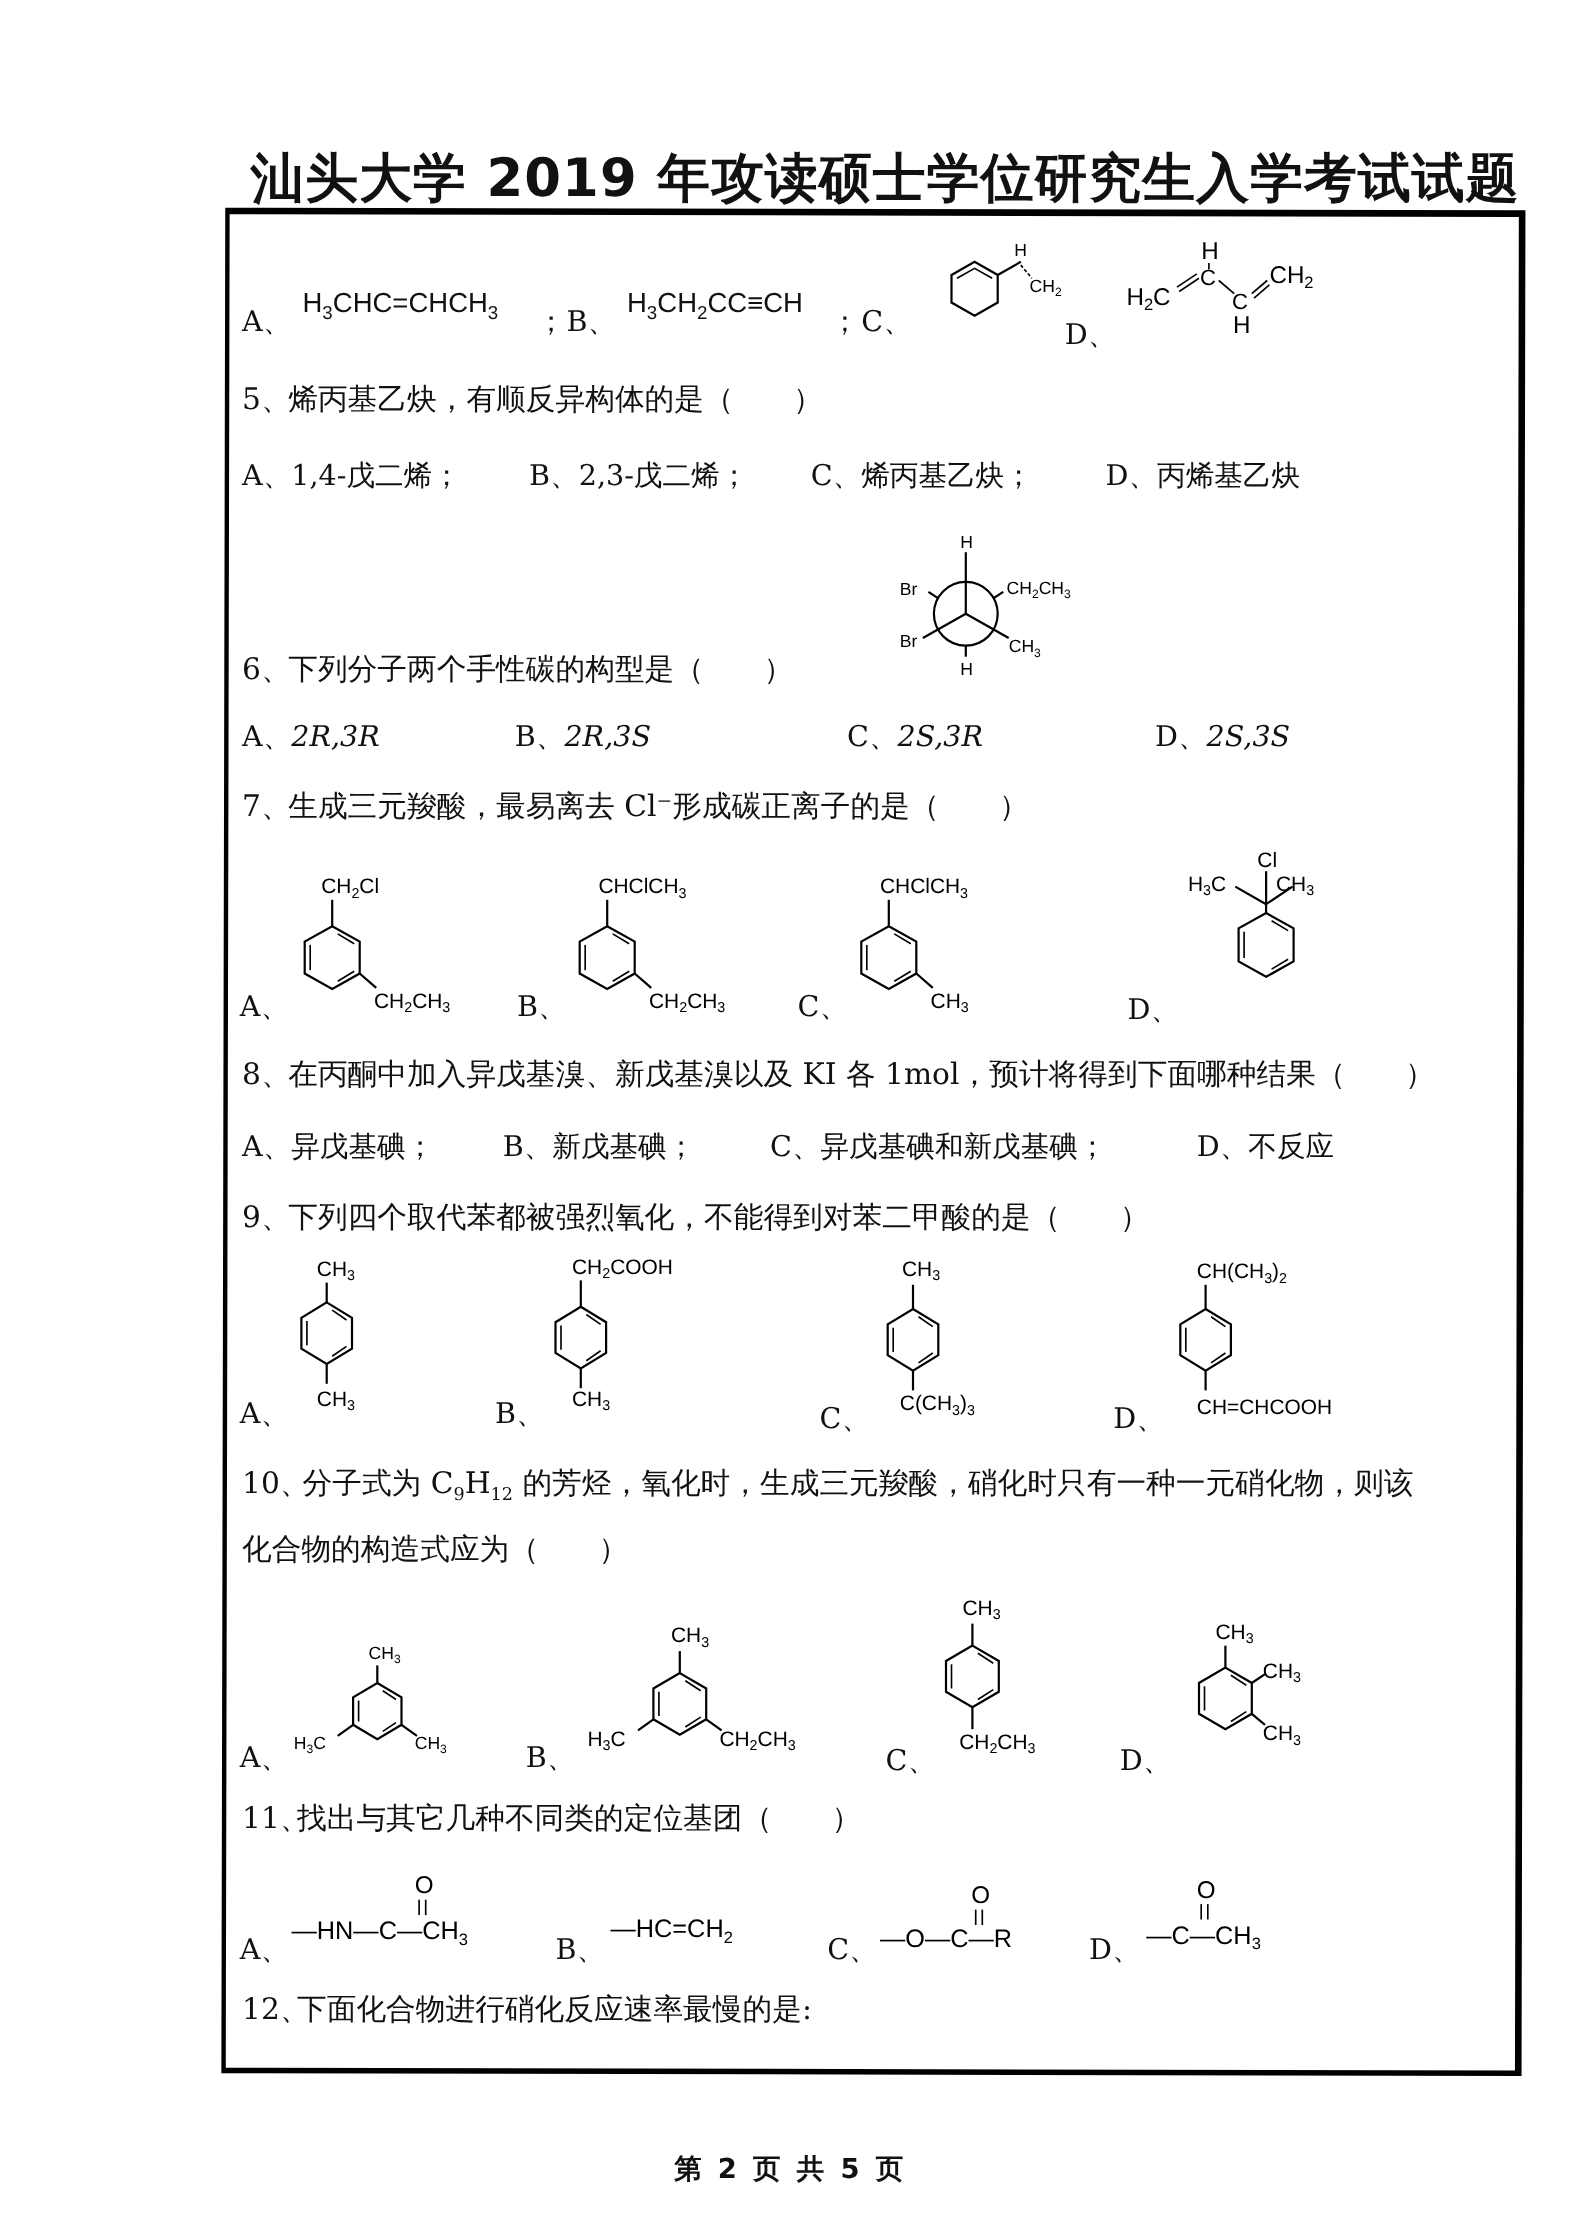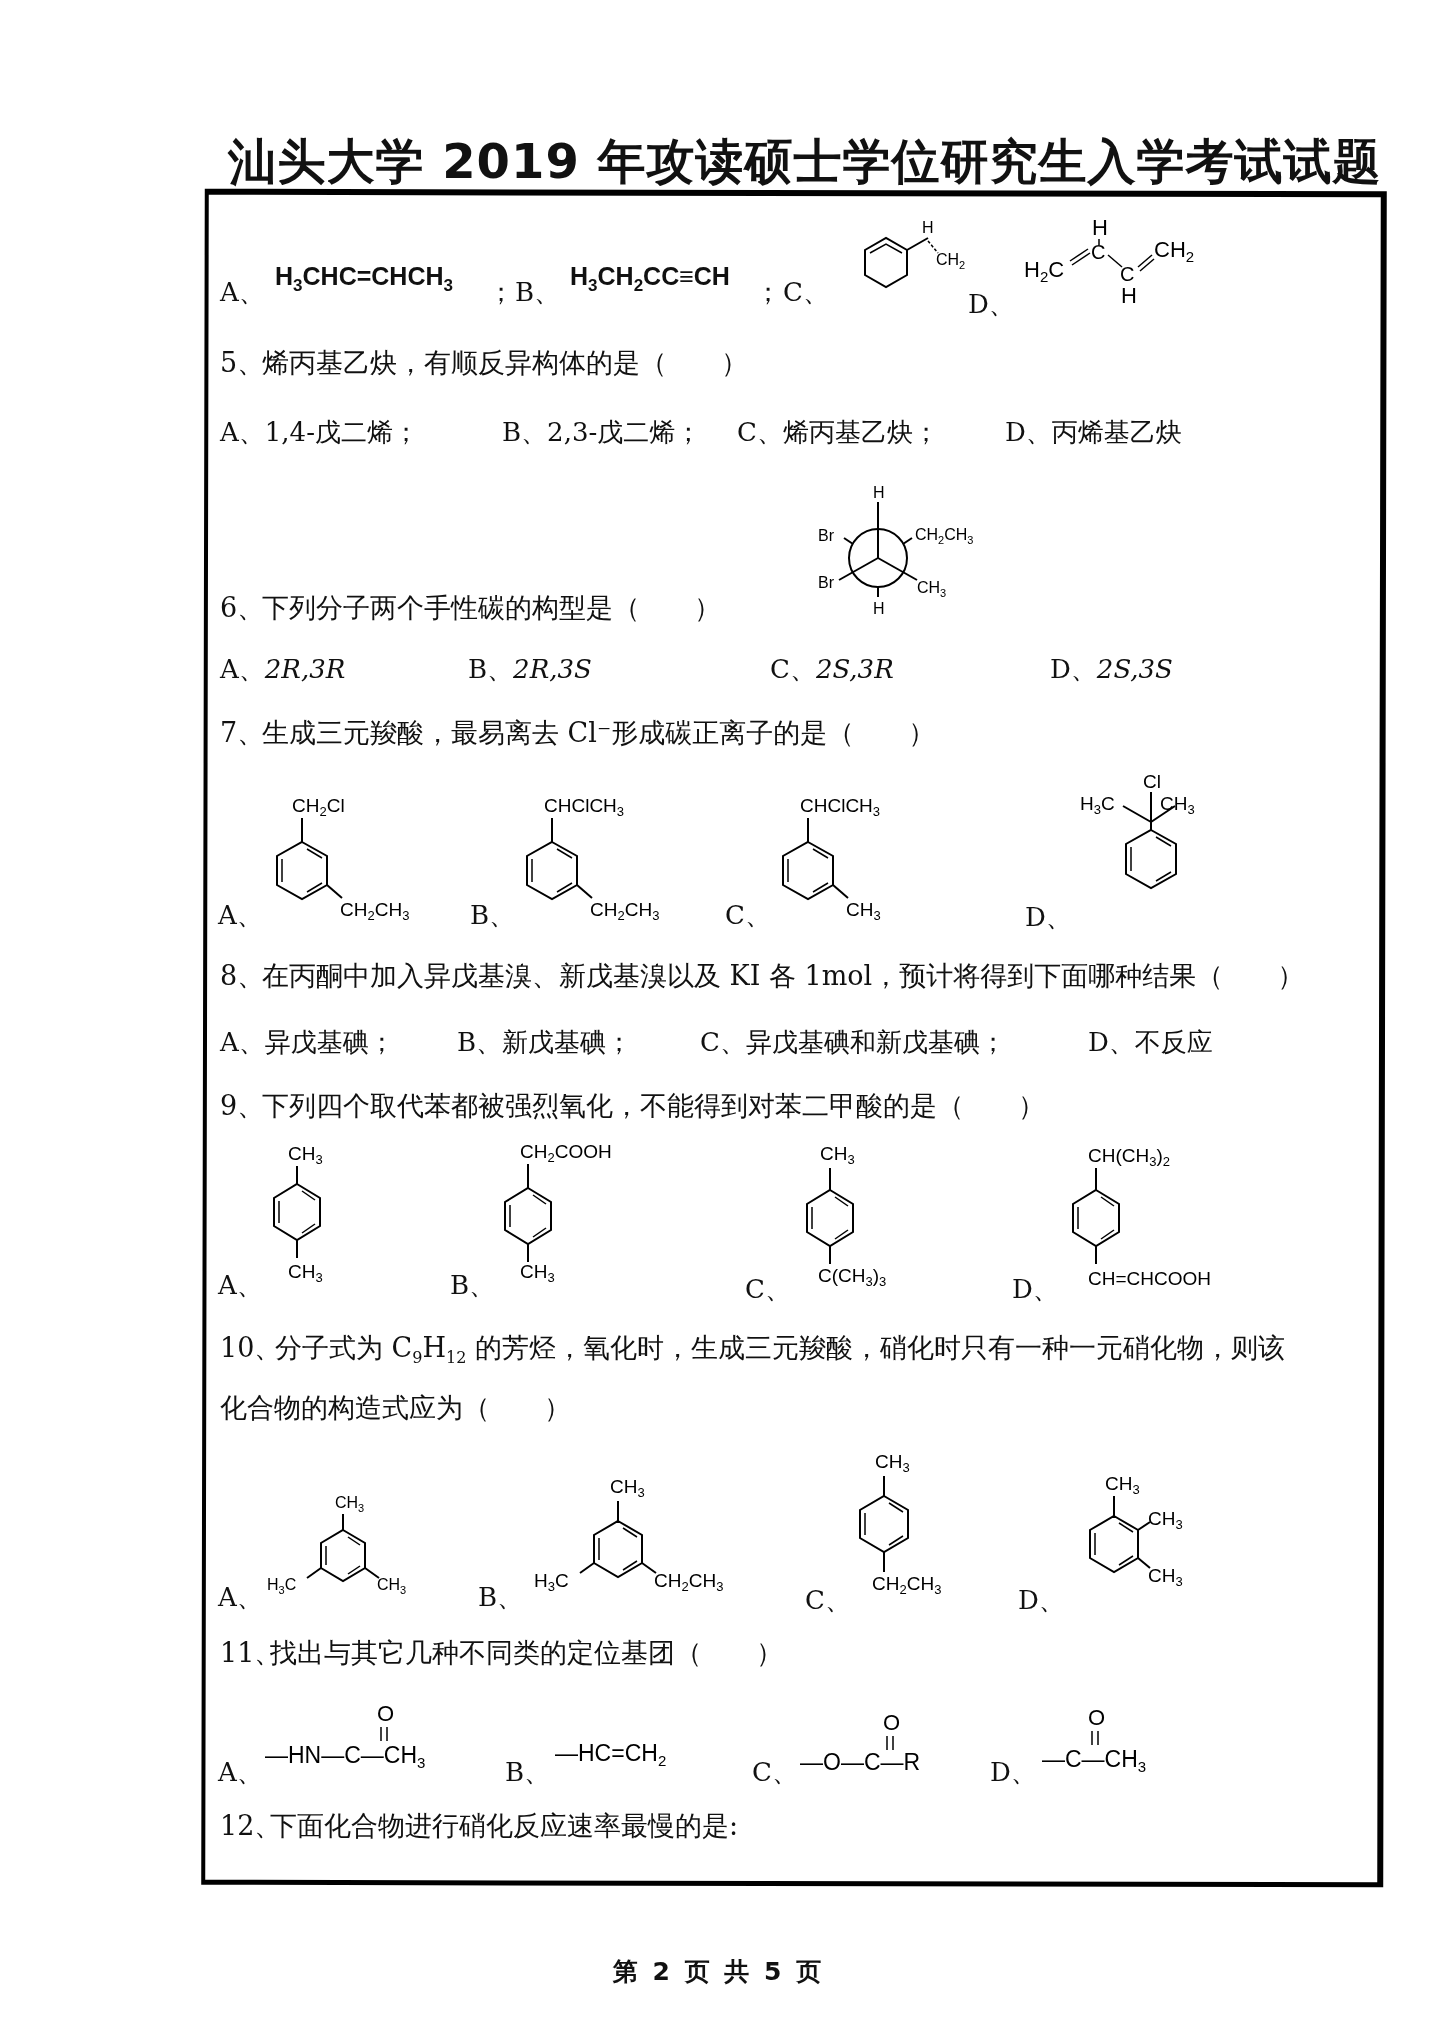--- a/index.html
+++ b/index.html
@@ -6,21 +6,21 @@
   body{width:1434px;height:2025px;position:relative;overflow:hidden;color:#111;
        font-family:"DejaVu Serif","Liberation Serif",serif;}
   .title{position:absolute;left:225px;top:130px;width:1160px;text-align:center;
          font-family:"DejaVu Sans","Liberation Sans",sans-serif;font-weight:bold;
          font-size:48px;letter-spacing:1px;white-space:nowrap;}
   .frame{position:absolute;left:203px;top:190px;width:1172px;height:1685px;
          border-top:6px solid #000;border-left:4px solid #000;border-right:6px solid #000;border-bottom:5px solid #000;
          transform:rotate(0.12deg);}
   .t{position:absolute;font-size:27px;white-space:nowrap;}
   .opt{position:absolute;font-size:26px;white-space:nowrap;}
-  .chem{position:absolute;font-family:"Liberation Sans","DejaVu Sans",sans-serif;font-size:25px;white-space:nowrap;font-weight:bold;}
+  .chem{position:absolute;font-family:"Liberation Sans","DejaVu Sans",sans-serif;font-size:25px;white-space:nowrap;}
   .chem sub{font-size:17px;}
   svg{position:absolute;overflow:visible;}
   svg text{font-family:"Liberation Sans","DejaVu Sans",sans-serif;}
   .footer{position:absolute;left:0;width:1434px;top:1955px;text-align:center;
           font-family:"DejaVu Sans","Liberation Sans",sans-serif;font-weight:bold;font-size:25px;word-spacing:6px;}
   i{font-style:italic;}
 </style>
 </head>
 <body>
 
@@ -55,21 +55,21 @@
   <text x="101" y="88" font-size="22">H</text>
   <line x1="118" y1="52" x2="132" y2="40" stroke="#000" stroke-width="1.5"></line>
   <line x1="120" y1="56" x2="134" y2="44" stroke="#000" stroke-width="1.5"></line>
   <text x="134" y="42" font-size="22">CH<tspan font-size="15" dy="5">2</tspan></text>
 </svg>
 
 <div>
   <span class="t" style="left:220px;top:345px">5、</span>
   <span class="t" style="left:262px;top:345px">烯丙基乙炔，有顺反异构体的是（　　）</span>
   <span class="opt" style="left:220px;top:415px"><span>A、</span><span>1,4-戊二烯；</span></span>
-  <span class="opt" style="left:502px;top:415px"><span>B、</span><span>2,3-戊二烯；</span></span>
+  <span class="opt" style="left:481px;top:415px"><span>B、</span><span>2,3-戊二烯；</span></span>
   <span class="opt" style="left:737px;top:415px"><span>C、</span><span>烯丙基乙炔；</span></span>
   <span class="opt" style="left:1005px;top:415px"><span>D、</span><span>丙烯基乙炔</span></span>
 </div>
 
 <svg style="left:800px;top:480px" width="220" height="135">
   <circle cx="78" cy="78" r="29" fill="none" stroke="#000" stroke-width="2"></circle>
   <line x1="78" y1="78" x2="78" y2="22" stroke="#000" stroke-width="2"></line>
   <line x1="78" y1="78" x2="39" y2="100" stroke="#000" stroke-width="2"></line>
   <line x1="78" y1="78" x2="117" y2="100" stroke="#000" stroke-width="2"></line>
   <line x1="78" y1="107" x2="78" y2="117" stroke="#000" stroke-width="2"></line>

